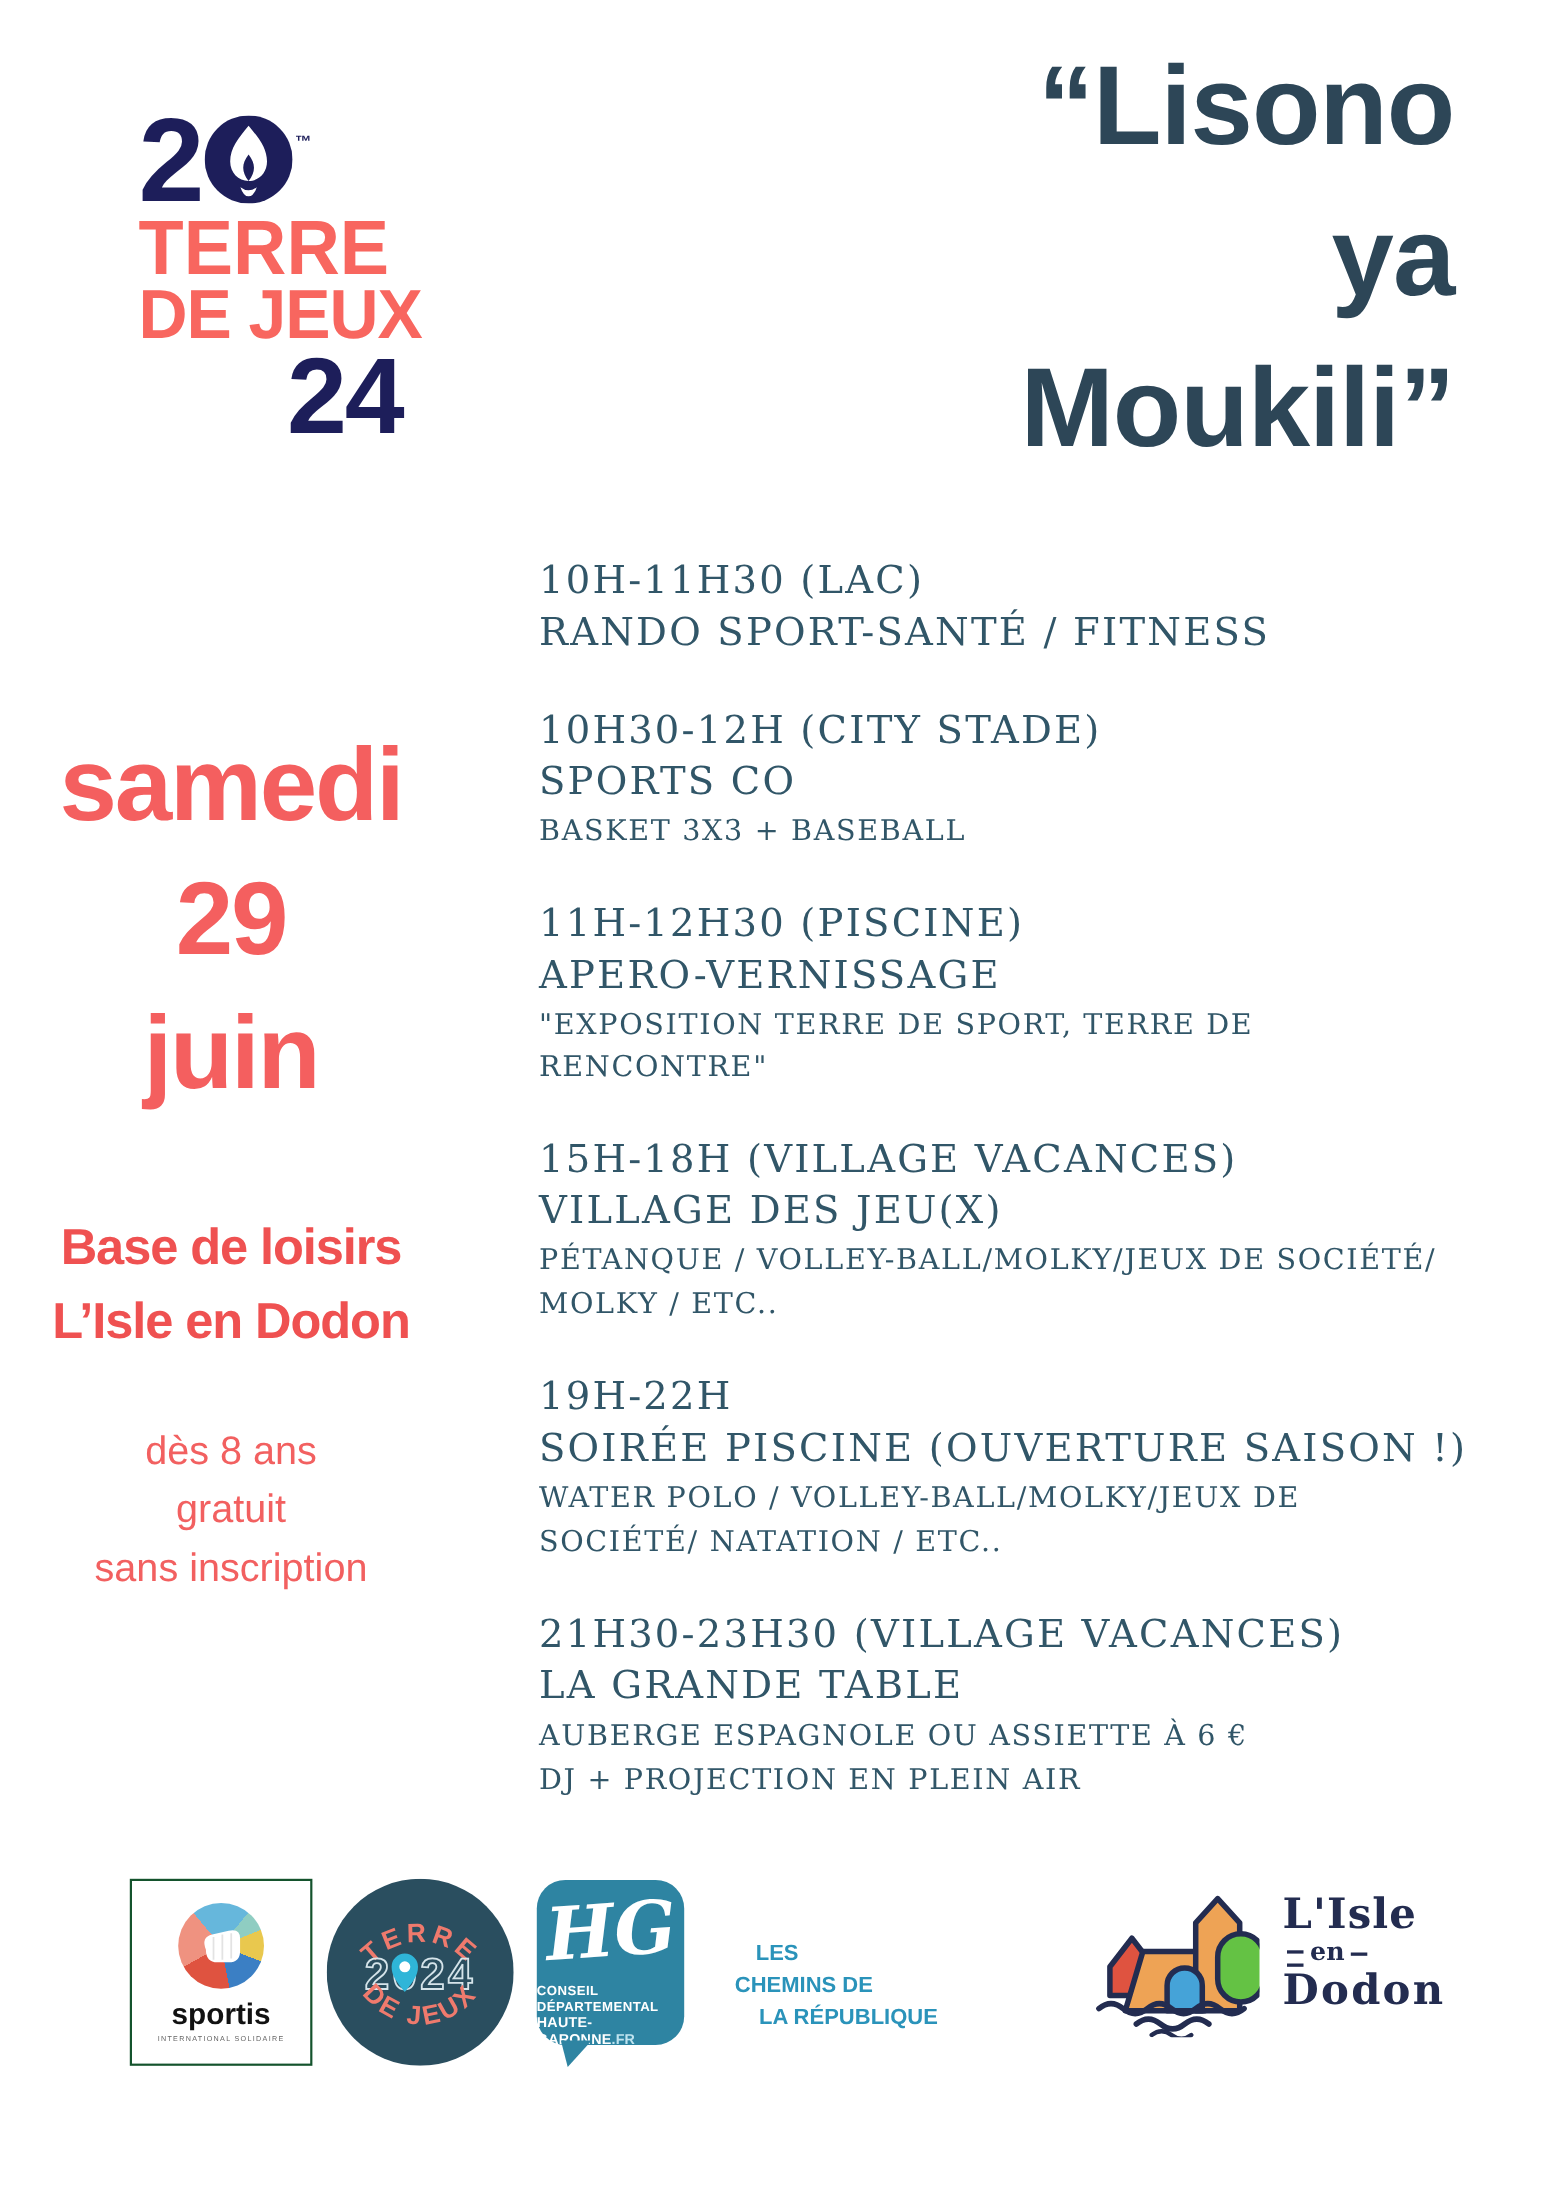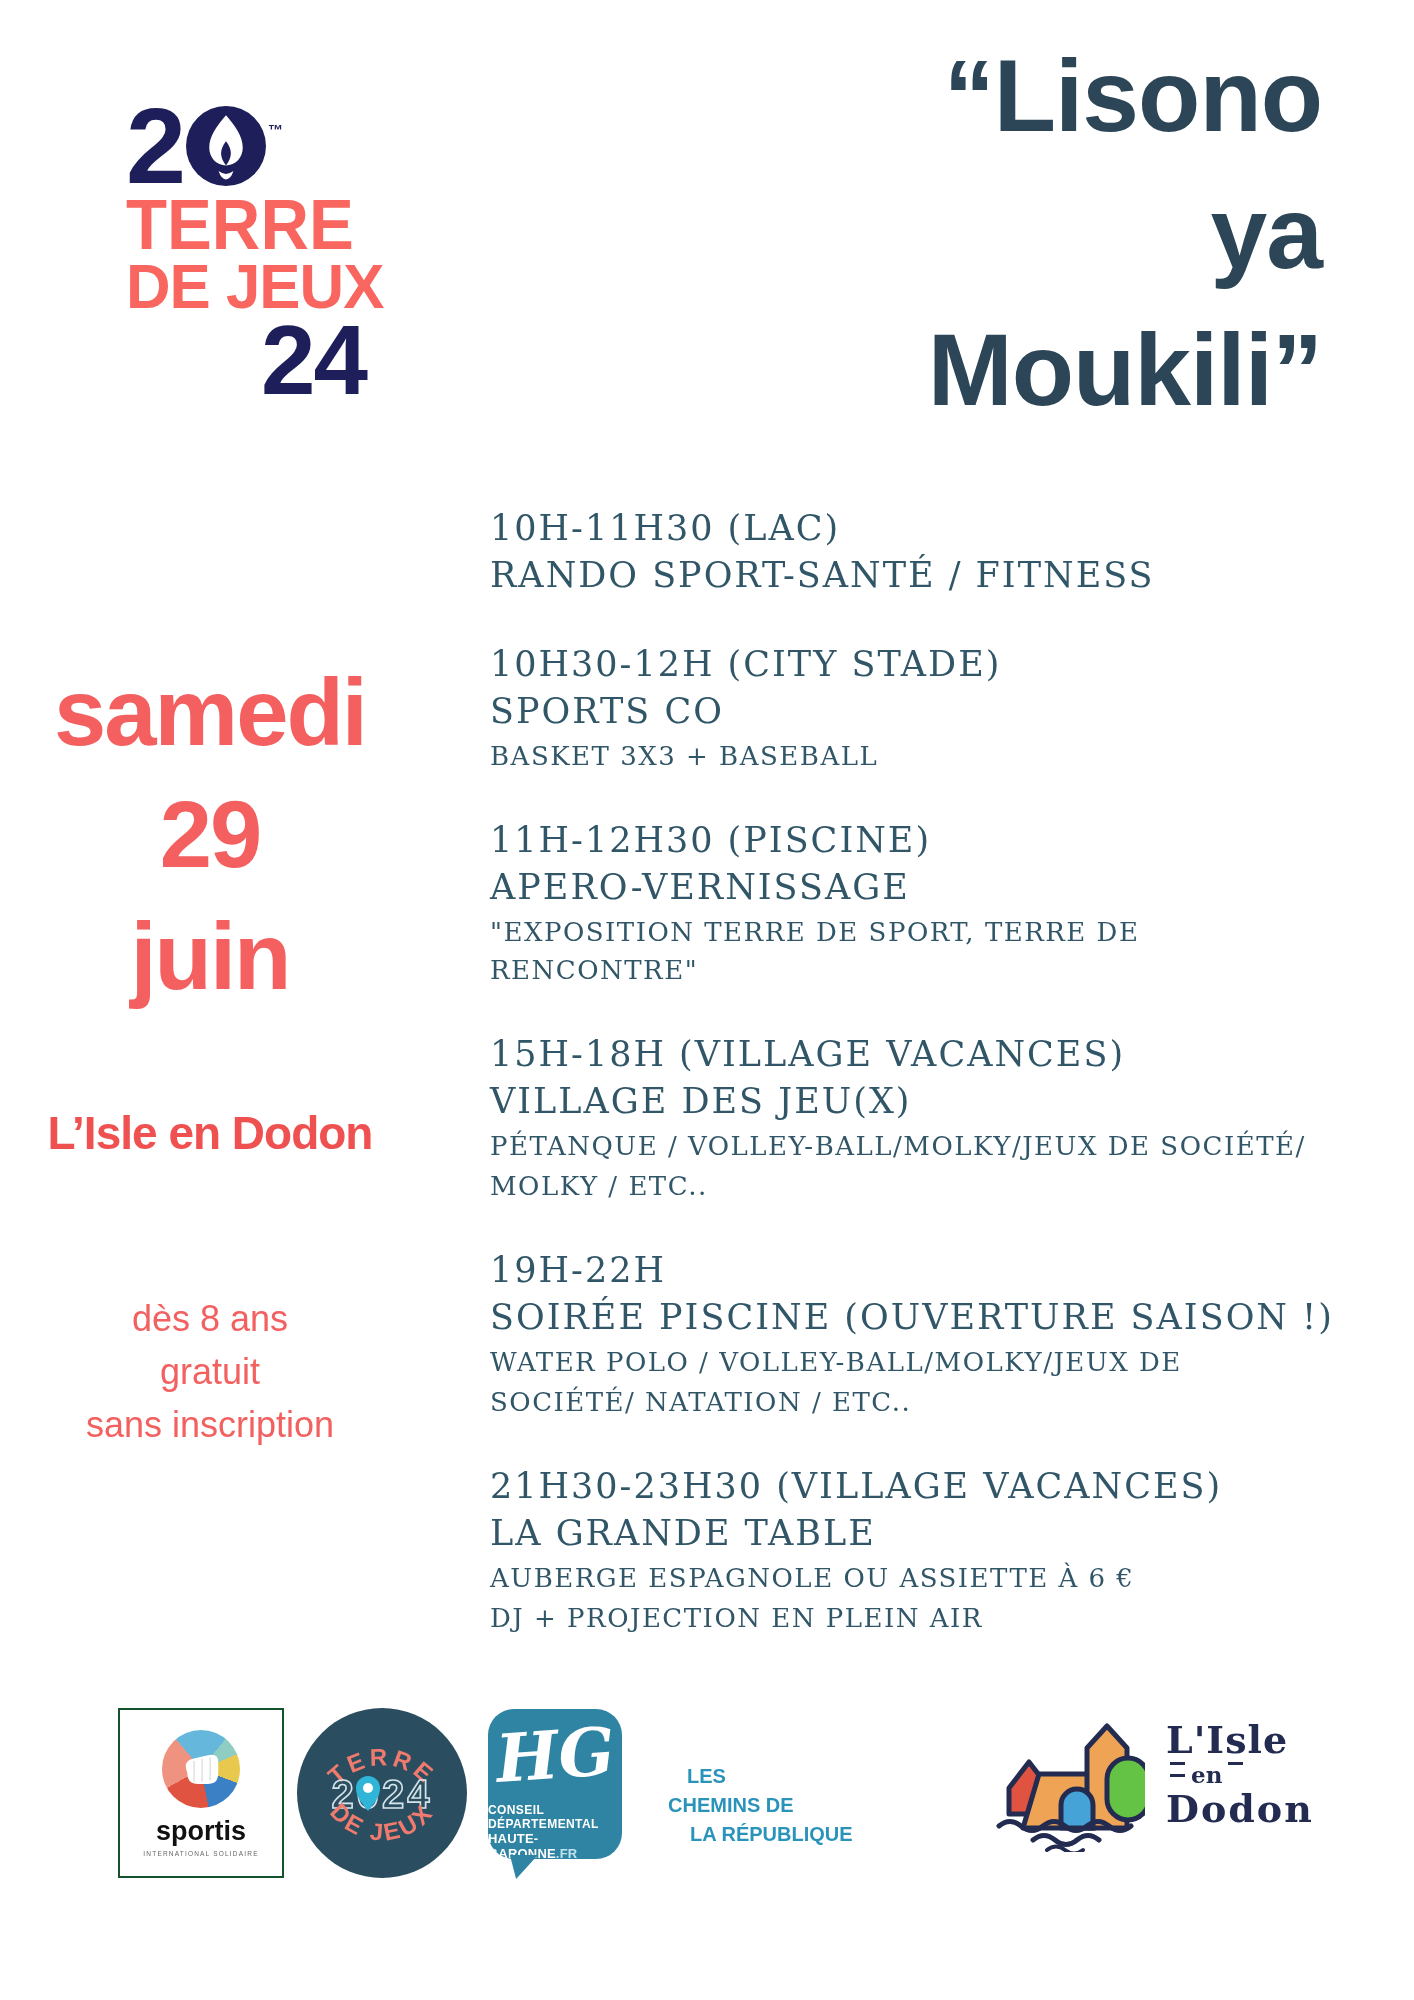--- a/index.html
+++ b/index.html
@@ -58,21 +58,21 @@
   .hg-line2{font-size:13px;font-weight:700;color:#fff;letter-spacing:.2px;}
   .hg-line2 .fr{color:#bfe3ef;}
   
   .chemins{position:absolute;left:668px;top:62px;color:#2a93ba;font-weight:700;font-size:20px;line-height:29px;}
   .chemins .c1{margin-left:19px;}
   .chemins .c3{margin-left:22px;}
   
   .isle{position:absolute;left:995px;top:10px;display:flex;align-items:flex-start;}
   .isle-text{margin-left:21px;margin-top:10px;color:#232c50;font-family:"DejaVu Serif", serif;font-weight:700;}
   .isle-l1{font-size:38px;line-height:40px;letter-spacing:1px;}
-  .isle-l2{font-size:23px;line-height:26px;display:flex;align-items:flex-start;margin:2px 0 0 4px;}
+  .isle-l2{font-size:23px;line-height:26px;display:flex;align-items:flex-end;margin:2px 0 0 4px;}
   .isle-l2 .dd{display:inline-block;width:15px;height:9px;border-top:3px solid #232c50;border-bottom:3px solid #232c50;margin-right:6px;}
   .isle-l2 .ds{display:inline-block;width:15px;height:3px;background:#232c50;margin-left:6px;margin-bottom:10px;}
   .isle-l3{font-size:38px;line-height:42px;letter-spacing:2px;}
 </style>
 </head>
 <body>
 
 <div class="tdj-logo">
   <div class="tdj-row1">
     <span class="tdj-20">2</span>
@@ -96,20 +96,21 @@
   <div>Moukili”</div>
 </div>
 
 <div class="date-block">
   <div>samedi</div>
   <div>29</div>
   <div>juin</div>
 </div>
 
 <div class="location-block">
+  <div>Base de loisirs</div>
   <div>L’Isle en Dodon</div>
 </div>
 
 <div class="details-block">
   <div>dès 8 ans</div>
   <div>gratuit</div>
   <div>sans inscription</div>
 </div>
 
 <div class="schedule">

